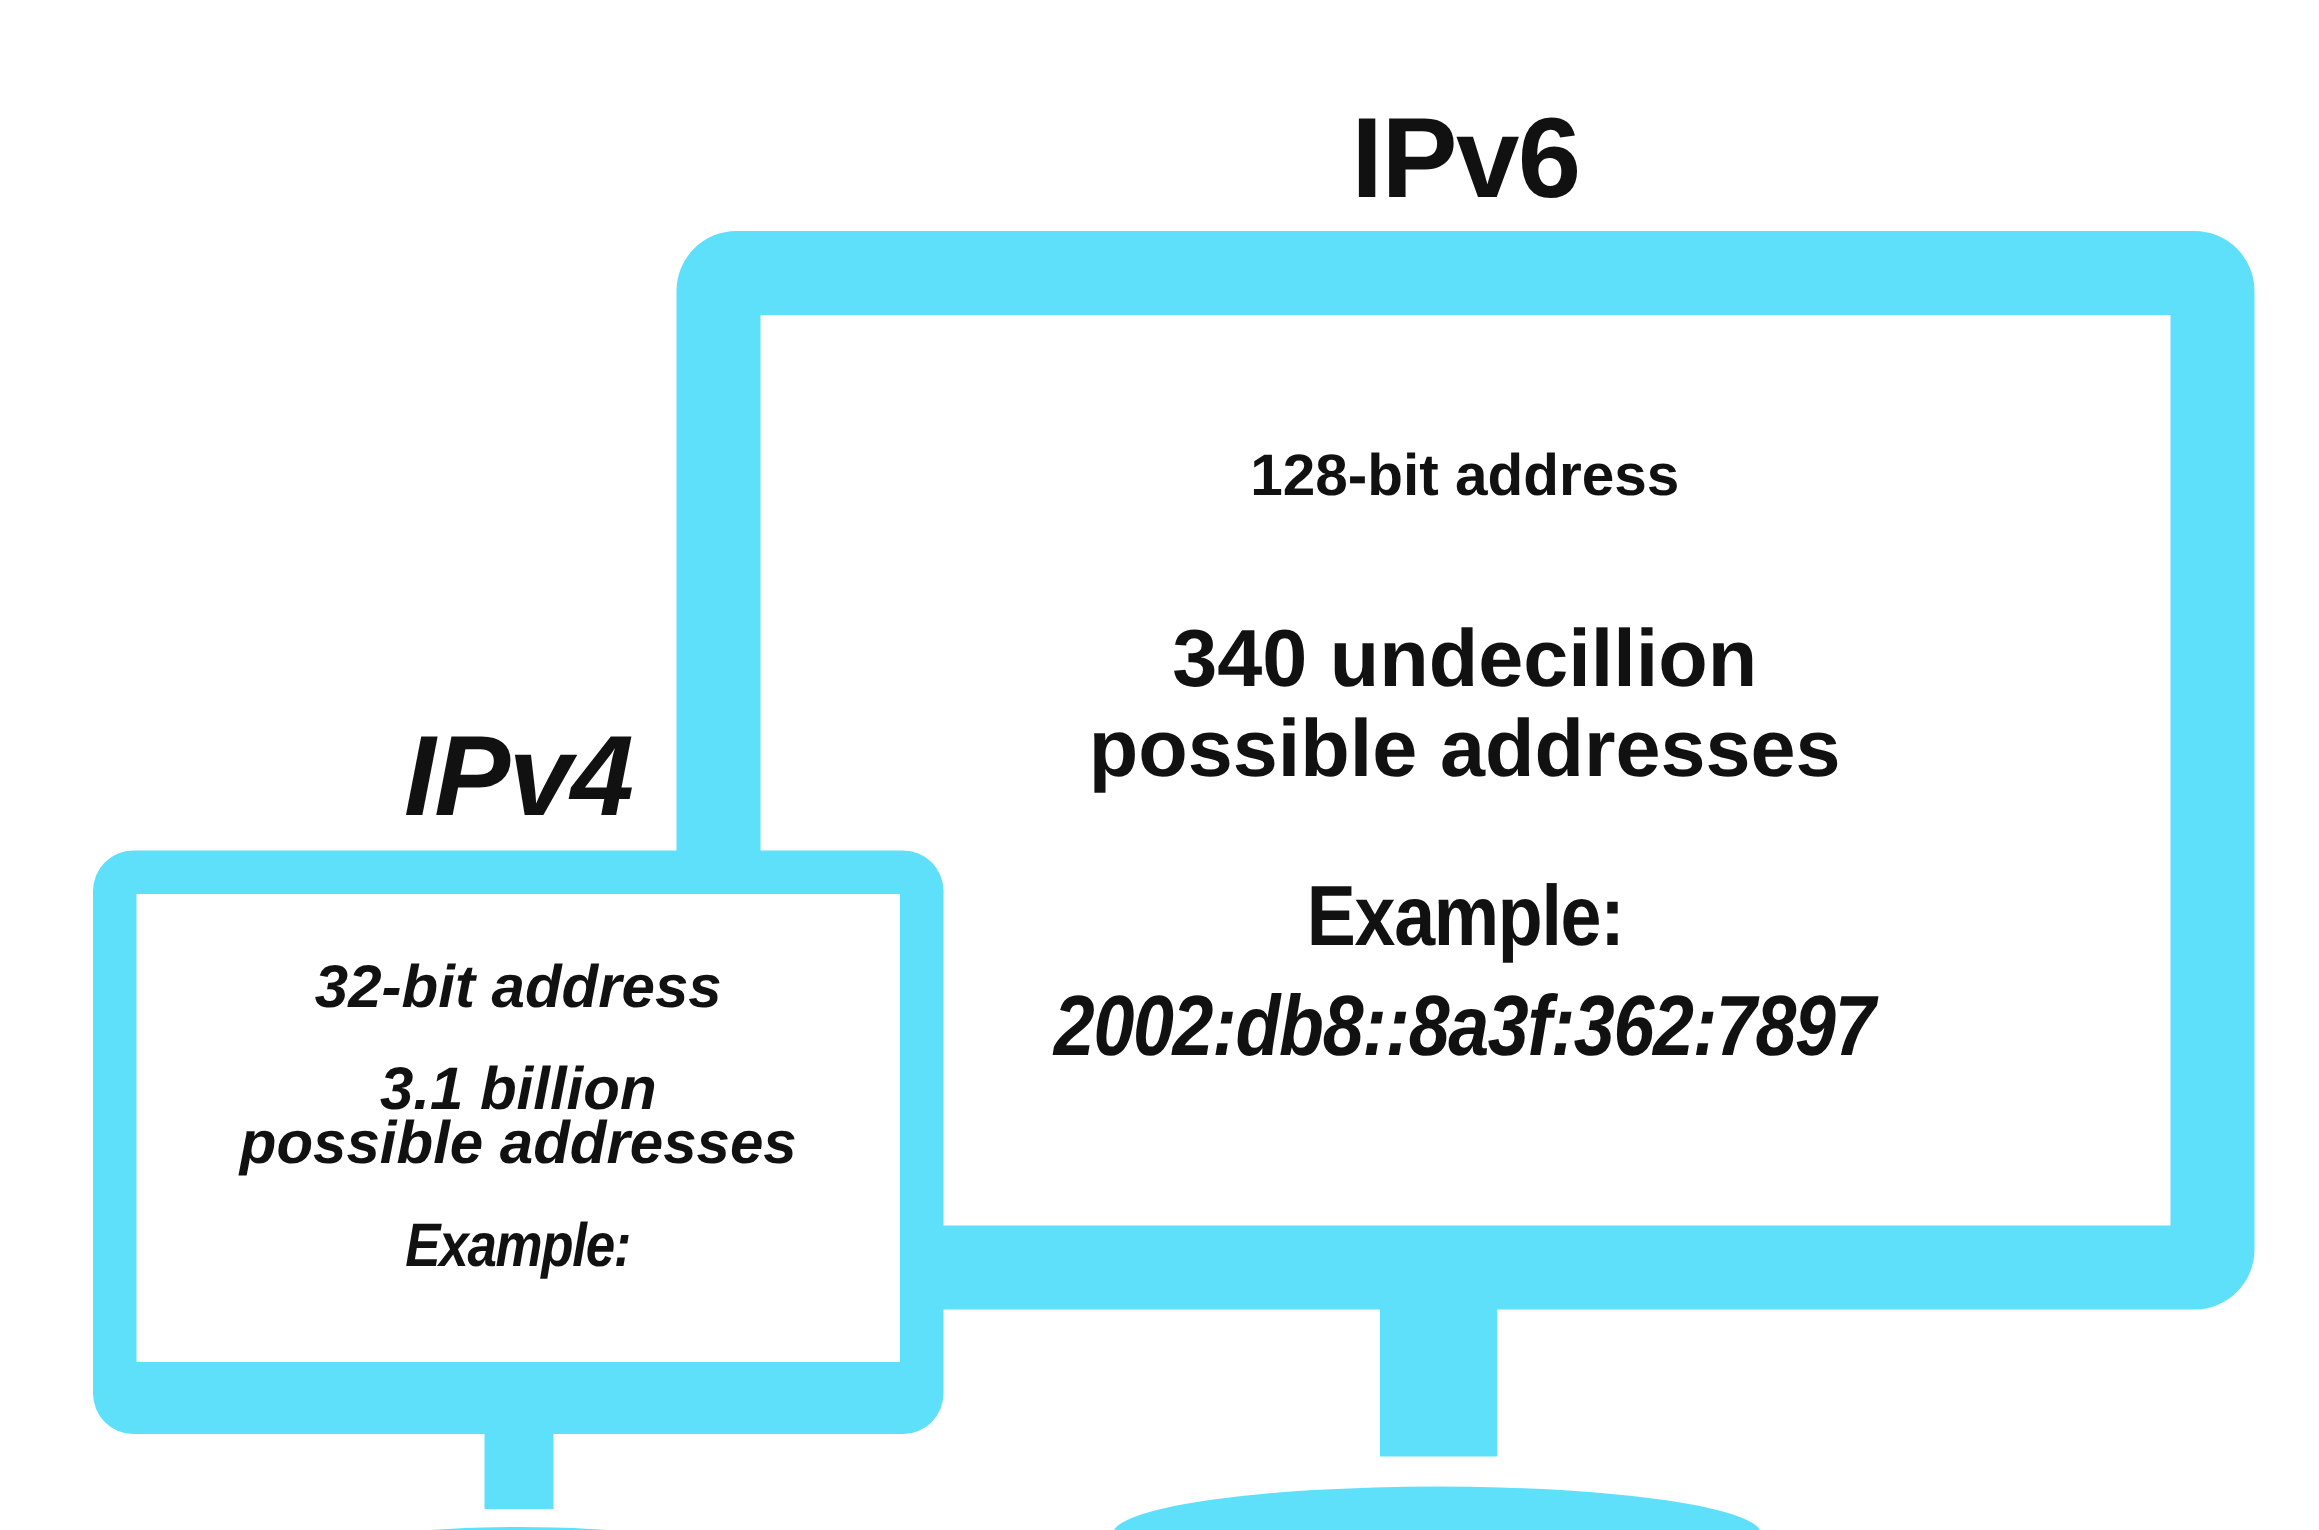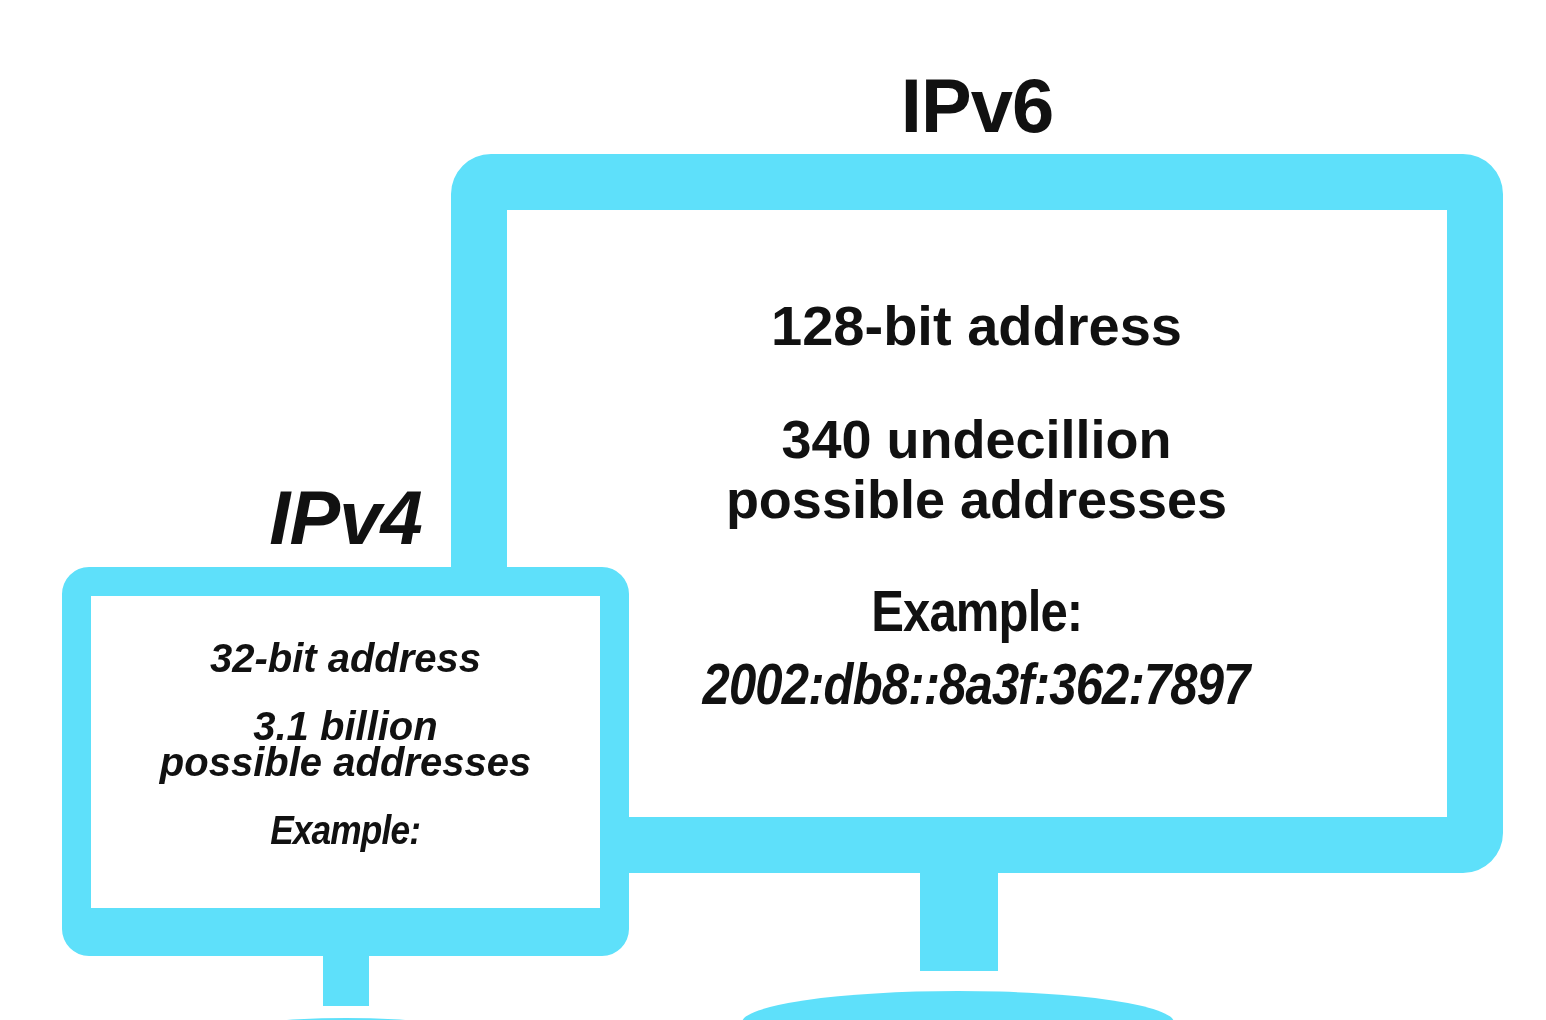--- a/index.html
+++ b/index.html
@@ -77,21 +77,21 @@
   }
   .t6 { left: 451px; width: 1052px; }
   .t4 { left: 62px;  width: 567px; font-style: italic;  }
 
   .t6.title { top: 20px; }
   .t4.title { top: 432px; }
 
   .t6.line { left: 508px; width: 937px; }
   .t4.line { left: 91px;  width: 509px; }
 
-  .t6-bits   { top: 250px; font-size: 56px; }
+  .t6-bits   { top: 250px; font-size: 39px; }
   .t6-cap1   { top: 364px; font-size: 54px; text-align: center; }
   .t6-cap2   { top: 424px; font-size: 54px; }
   .t6-exlab  { top: 535px; font-size: 57px; }
   .t6-exval  { top: 608px; font-size: 57px; font-style: italic; }
 
   .t4-bits   { top: 590px; font-size: 40px; }
   .t4-cap1   { top: 658px; font-size: 40px; }
   .t4-cap2   { top: 694px; font-size: 40px; }
   .t4-exlab  { top: 762px; font-size: 41px; }
   .t4-exval  { top: 797px; font-size: 41px; }

